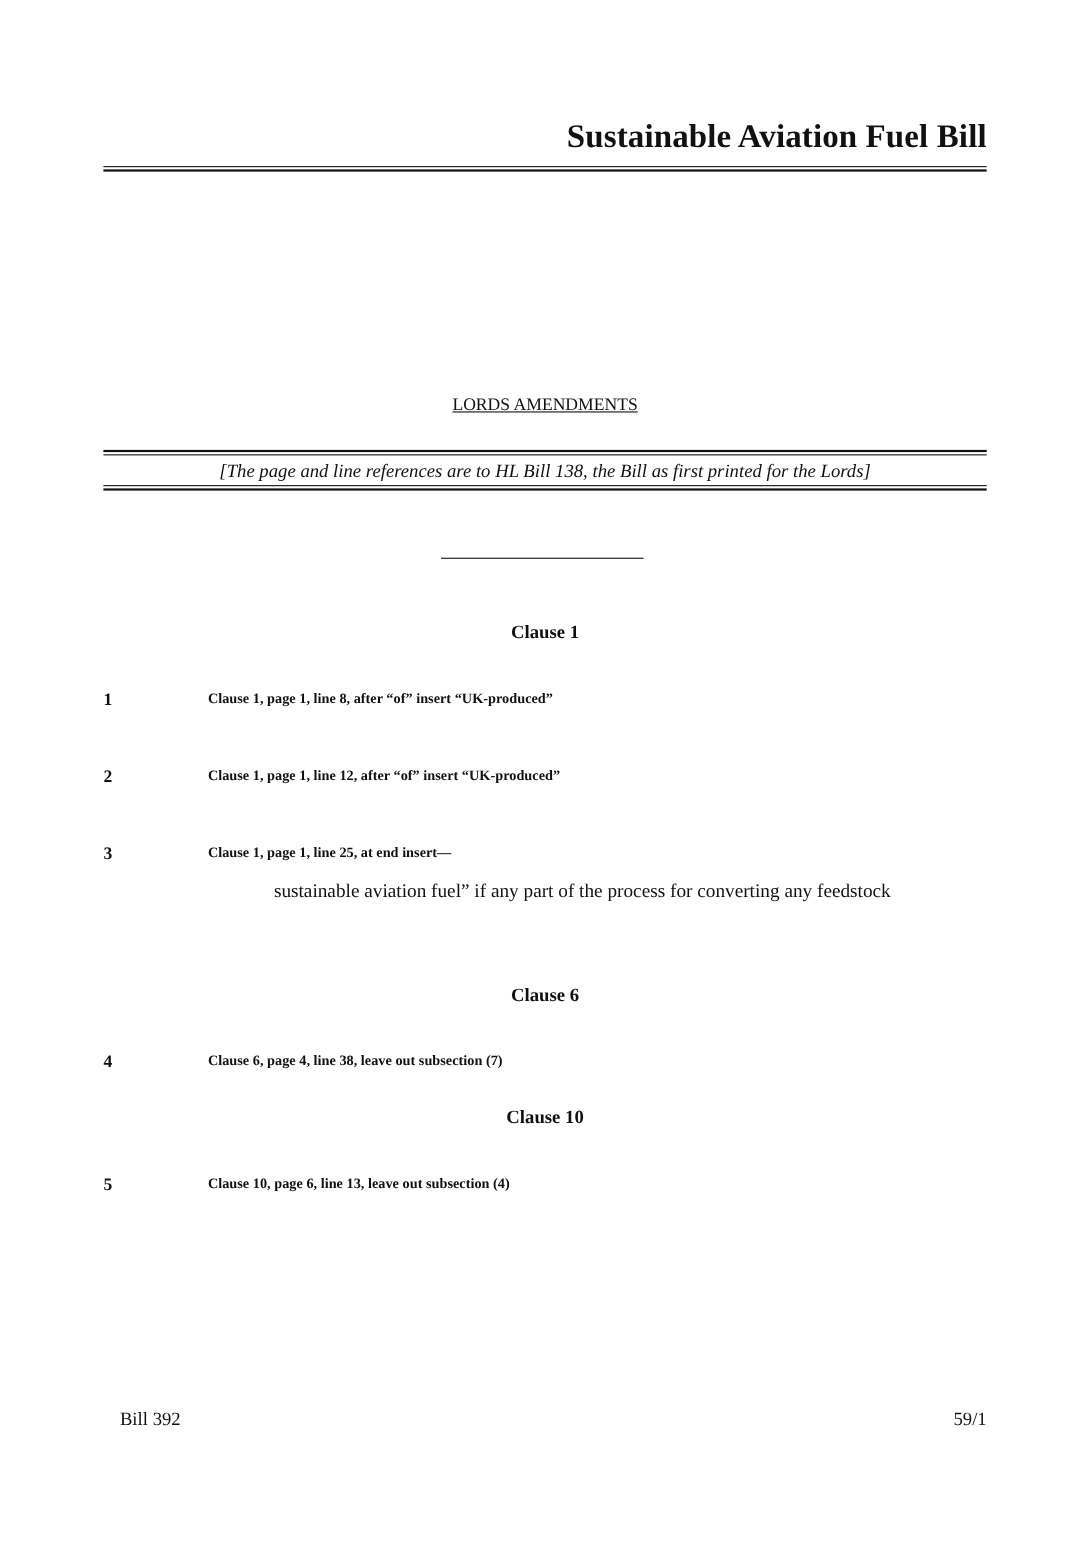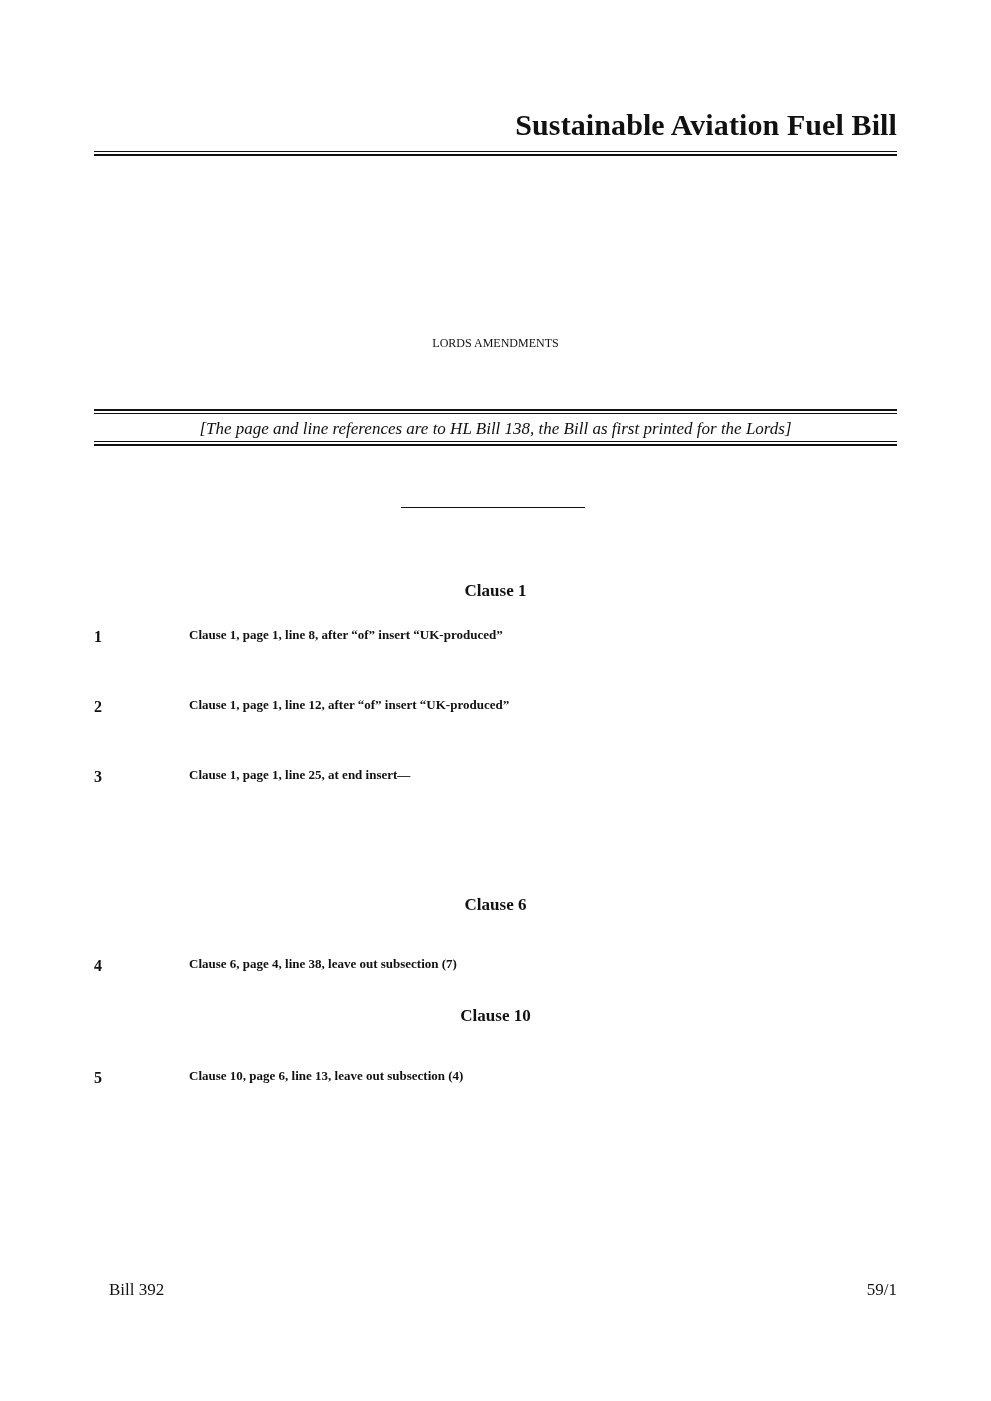--- a/index.html
+++ b/index.html
@@ -9,21 +9,21 @@
     }
     .abs { position: absolute; }
     .title {
       left: 94px; width: 803px; top: 108px; text-align: right;
       font-size: 30px; font-weight: bold; letter-spacing: 0.1px;
     }
     .dbl { left: 94px; width: 803px; height: 0; }
     .dbl.thin { border-top: 1px solid #111; }
     .dbl.thick { border-top: 2px solid #111; }
     .lords {
-      left: 94px; width: 803px; top: 336px; text-align: center; font-size: 12px;
+      left: 94px; width: 803px; top: 360px; text-align: center; font-size: 16px; text-decoration: underline;
     }
     .note {
       left: 94px; width: 803px; top: 419px; text-align: center;
       font-size: 17px; font-style: italic;
     }
     .short-rule { left: 401px; width: 184px; top: 507px; border-top: 1px solid #111; height: 0; }
     .clause-head {
       left: 94px; width: 803px; text-align: center; font-size: 17px; font-weight: bold;
     }
     .num { left: 94px; font-size: 16px; font-weight: bold; }
@@ -46,31 +46,32 @@
   <div class="abs lords">LORDS AMENDMENTS</div>
 
   <div class="abs dbl thick" style="top:409px;"></div>
   <div class="abs dbl thin" style="top:413px;"></div>
   <div class="abs note">[The page and line references are to HL Bill 138, the Bill as first printed for the Lords]</div>
   <div class="abs dbl thin" style="top:441px;"></div>
   <div class="abs dbl thick" style="top:444px;"></div>
 
   <div class="abs short-rule"></div>
 
-  <div class="abs clause-head" style="top:581px;">Clause 1</div>
+  <div class="abs clause-head" style="top:565px;">Clause 1</div>
 
   <div class="abs num" style="top:628px;">1</div>
   <div class="abs text" style="top:627px;">Clause 1, page 1, line 8, after “of” insert “UK-produced”</div>
 
   <div class="abs num" style="top:698px;">2</div>
   <div class="abs text" style="top:697px;">Clause 1, page 1, line 12, after “of” insert “UK-produced”</div>
 
   <div class="abs num" style="top:768px;">3</div>
   <div class="abs text" style="top:767px;">Clause 1, page 1, line 25, at end insert—</div>
   <div class="abs quote" style="top:798px;">
+    <span style="margin-left:0;">sustainable aviation fuel” if any part of the process for converting any feedstock</span>
   </div>
 
   <div class="abs clause-head" style="top:895px;">Clause 6</div>
   <div class="abs num" style="top:957px;">4</div>
   <div class="abs text" style="top:956px;">Clause 6, page 4, line 38, leave out subsection (7)</div>
 
   <div class="abs clause-head" style="top:1006px;">Clause 10</div>
   <div class="abs num" style="top:1069px;">5</div>
   <div class="abs text" style="top:1068px;">Clause 10, page 6, line 13, leave out subsection (4)</div>
 

